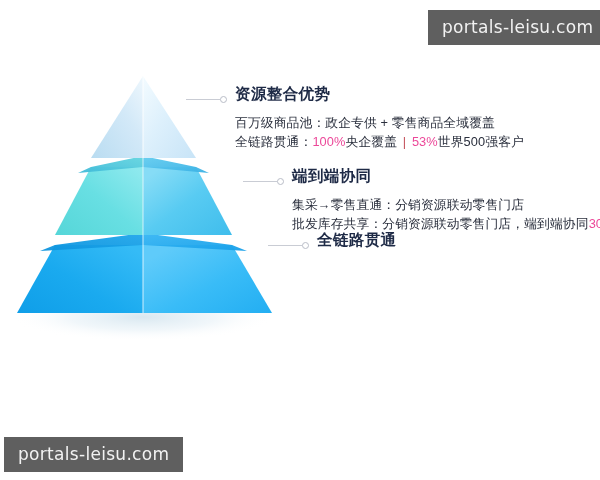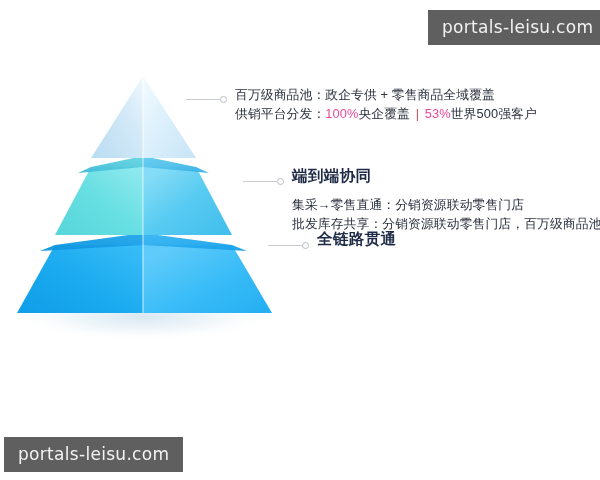--- a/index.html
+++ b/index.html
@@ -95,21 +95,21 @@
   .accent { color:#ec4899; }
   .sep { color:#c4525c; padding:0 2px; }
 
   #block-1 { left:235px; top:85px; }
   #block-1 .block-title { margin-bottom:9px; }
 
   #block-2 { left:292px; top:167px; }
   #block-2 .block-title { margin-bottom:9px; }
 
   #block-3 { left:317px; top:231px; }
-  #block-3 .block-title { margin-bottom:9px;font-family:Liberation Mono, monospace; }
+  #block-3 .block-title { margin-bottom:9px; }
 </style>
 </head>
 <body>
 
 <div id="stage">
 
   <div id="pyramid">
     <svg width="300" height="300" viewBox="0 0 300 300" xmlns="http://www.w3.org/2000/svg">
       <defs>
 
@@ -207,35 +207,36 @@
   <div class="connector" id="conn-2">
     <div class="cline"></div>
     <div class="cdot"></div>
   </div>
   <div class="connector" id="conn-3">
     <div class="cline"></div>
     <div class="cdot"></div>
   </div>
 
   <div class="block" id="block-1">
+    <div class="block-title">资源整合优势</div>
     <div class="block-line">
       <span>百万级商品池：政企专供 + 零售商品全域覆盖</span>
     </div>
     <div class="block-line">
-      <span>供销平台分发：</span><span class="accent">100%</span><span>央企覆盖</span><span class="sep"> | </span><span class="accent">53%</span><span>世界500强客户</span>
+      <span>全链路贯通：</span><span class="accent">100%</span><span>央企覆盖</span><span class="sep"> | </span><span class="accent">53%</span><span>世界500强客户</span>
     </div>
   </div>
 
   <div class="block" id="block-2">
     <div class="block-title">端到端协同</div>
     <div class="block-line">
       <span>集采→零售直通：分销资源联动零售门店</span>
     </div>
     <div class="block-line">
-      <span>批发库存共享：分销资源联动零售门店，百万级商品池</span><span class="accent">30%+</span>
+      <span>批发库存共享：分销资源联动零售门店，端到端协同</span><span class="accent">30%+</span>
     </div>
   </div>
 
   <div class="block" id="block-3">
     <div class="block-title">全链路贯通</div>
   </div>
 
   <div class="watermark" id="wm-top">portals-leisu.com</div>
   <div class="watermark" id="wm-bottom">portals-leisu.com</div>
 

